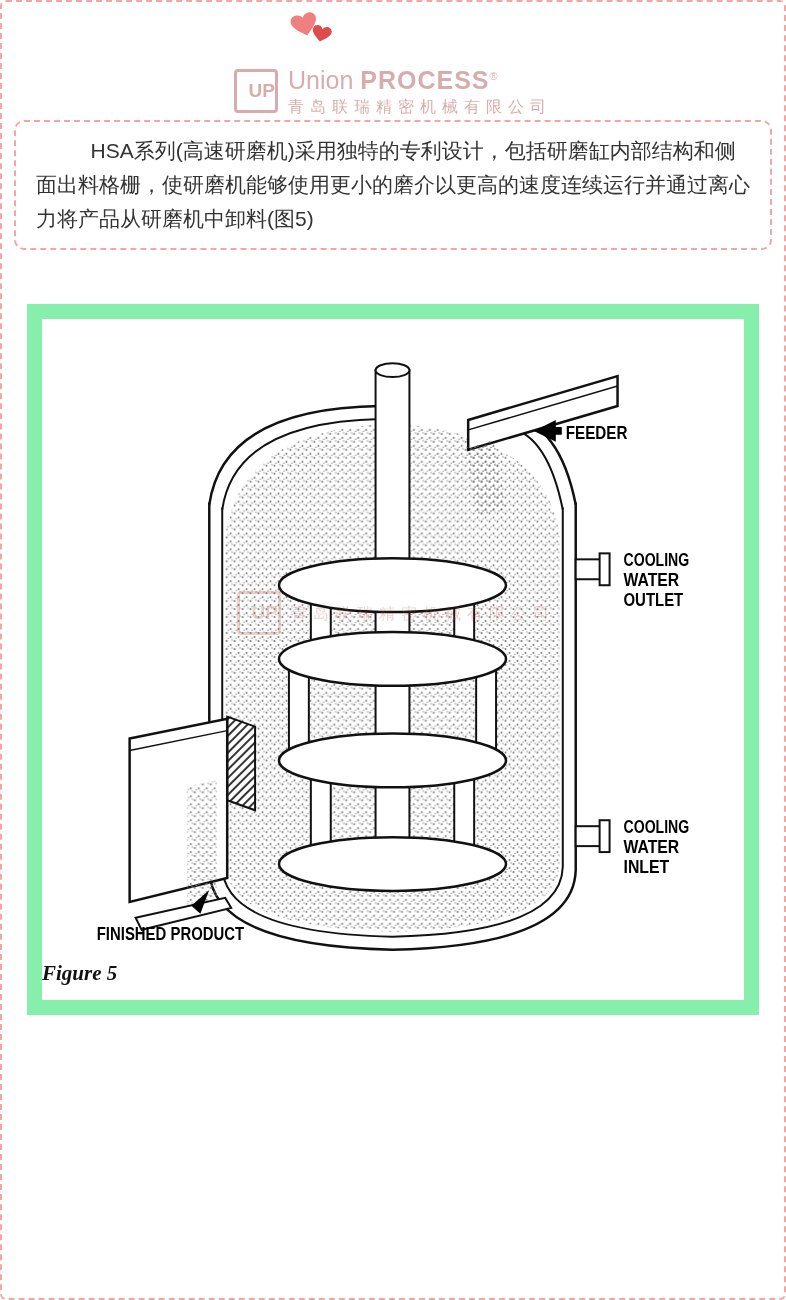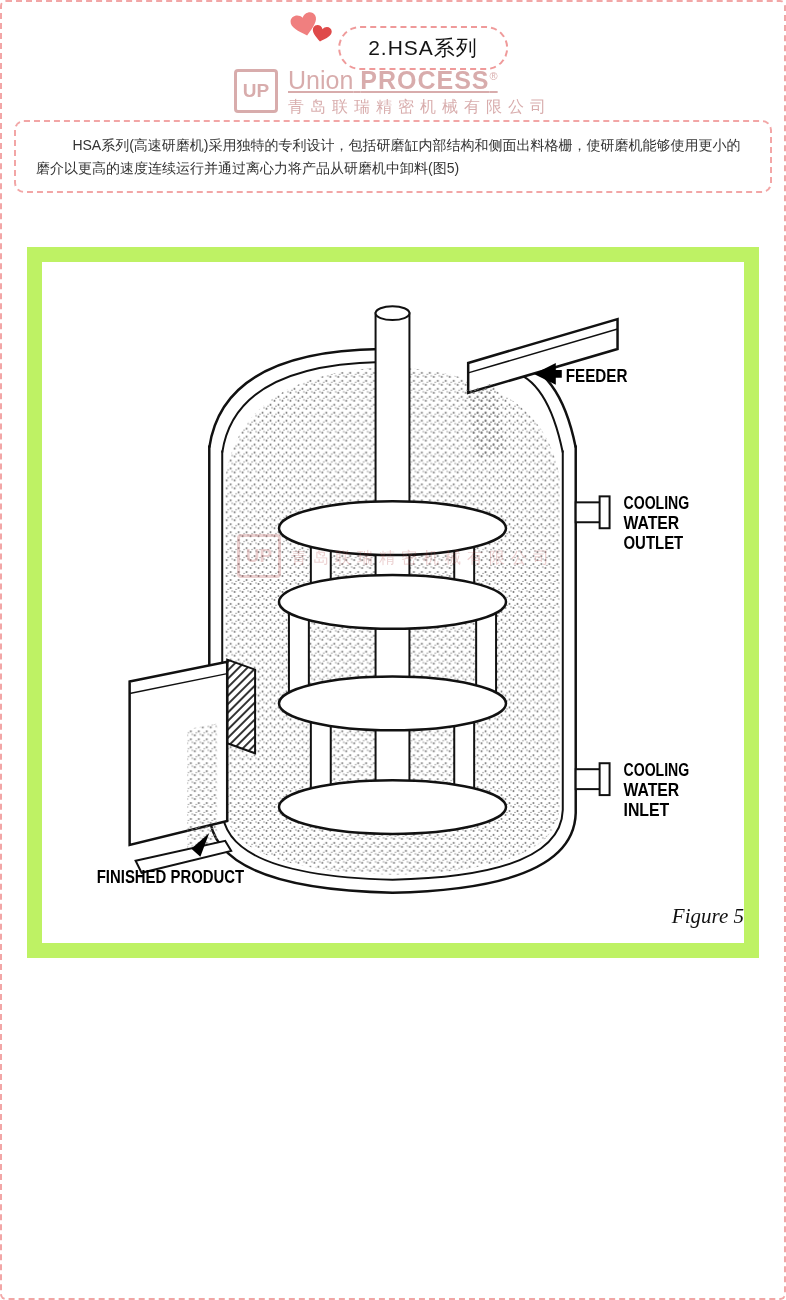--- a/index.html
+++ b/index.html
@@ -19,66 +19,63 @@
     border-radius: 30px; padding: 6px 28px; font-size: 21px; color: #151515;
     letter-spacing: 1px; white-space: nowrap; z-index: 2;
   }
 
   
   .wm { display: flex; justify-content: center; align-items: center; gap: 10px;
         color: #b96a6a; opacity: 0.55; }
   .wm-top { margin-top: 2px; }
   .wm-square {
     width: 44px; height: 44px; border: 3px solid currentColor; border-radius: 4px;
-    display: flex; align-items: center; justify-content: center;
+    display: flex; align-items: center; justify-content: flex-end;
     font-weight: bold; font-size: 19px; flex: none;
   }
   .wm-texts { display: flex; flex-direction: column; line-height: 1.15; }
-  .wm-brandline { font-size: 25px; white-space: nowrap; text-decoration: underline; }
+  .wm-brandline { font-size: 25px; white-space: nowrap; }
   .wm-brand-light { font-weight: 400; }
   .wm-brand-bold { font-weight: 700; letter-spacing: 1px; }
   .wm-reg { font-size: 11px; vertical-align: super; }
   .wm-company { font-size: 16px; letter-spacing: 6px; margin-top: 3px; white-space: nowrap; }
 
   
   .text-block {
     margin: 4px 12px 0; border: 2px dashed #f2a6a6; border-radius: 10px;
-    padding: 12px 20px; font-size: 14px; line-height: 1.62; color: #333;
+    padding: 12px 20px; font-size: 21px; line-height: 1.62; color: #333;
     background: #fff;
   }
   .text-block p { text-indent: 2.6em; }
   .body-block { margin-top: 78px; }
 
   
-  .figure-frame { margin: 54px 25px 0; background: #bef264; padding: 15px; }
+  .figure-frame { margin: 54px 25px 0; background: #86efac; padding: 15px; }
   .figure-canvas { background: #fff; position: relative; }
   .diagram { display: block; width: 100%; height: 640px; }
   .figure-caption {
-    text-align: right; font-family: "Liberation Serif", serif; font-style: italic;
-    font-weight: 400; font-size: 21px; color: #111; padding: 2px 0 14px;
+    text-align: left; font-family: "Liberation Serif", serif; font-style: italic;
+    font-weight: 700; font-size: 21px; color: #111; padding: 2px 0 14px;
   }
   .wm-figure {
     position: absolute; left: 195px; top: 272px; opacity: 0.25; z-index: 4;
     pointer-events: none; color: #b54a4a;
   }
   .dlabel { font-family: "Liberation Sans", sans-serif; font-weight: bold; fill: #000; font-size: 19px; }
 </style>
 </head>
 <body>
 
 <div class="page">
 
   <div class="header">
     <svg class="hearts" viewBox="0 0 48 44">
       <path d="M16 7 C13 1.5 4.5 1.5 2.8 7.5 C1 13.5 8 19.5 16 26 C24 19.5 31 13.5 29.2 7.5 C27.5 1.5 19 1.5 16 7Z" fill="#f07f7f" transform="rotate(-14 16 14)"></path>
       <path d="M34 19 C32 14.5 25.5 14.5 24.2 19.2 C23 24 28.5 28 34 32 C39.5 28 45 24 43.8 19.2 C42.5 14.5 36 14.5 34 19Z" fill="#df4a4a" transform="rotate(12 34 24)"></path>
     </svg>
-    <div class="badge">
-      <span>2.HSA系列</span>
-    </div>
   </div>
 
   <div class="wm wm-top">
     <div class="wm-square">
       <span>UP</span>
     </div>
     <div class="wm-texts">
       <div class="wm-brandline">
         <span class="wm-brand-light">Union</span>
         <span class="wm-brand-bold">PROCESS</span><span class="wm-reg">®</span>

